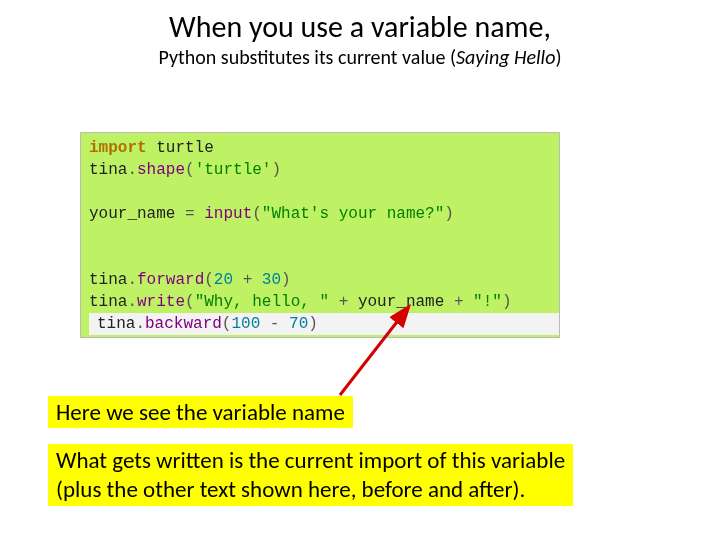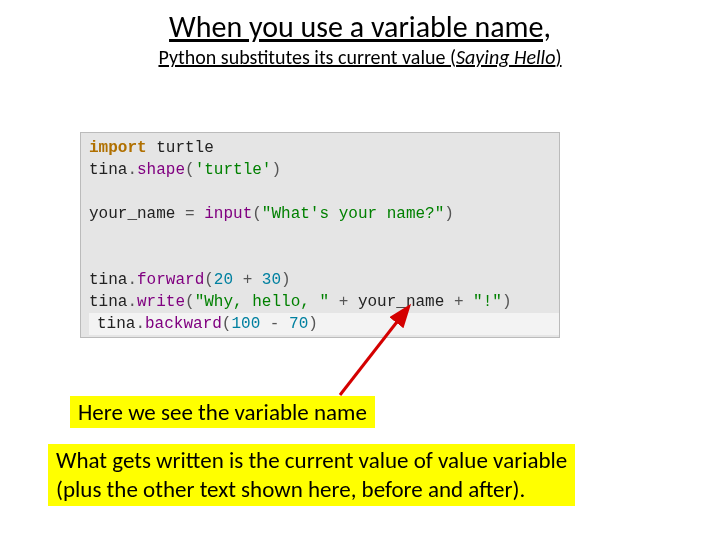--- a/index.html
+++ b/index.html
@@ -5,52 +5,51 @@
   * { margin: 0; padding: 0; box-sizing: border-box; }
   body {
     width: 720px;
     height: 540px;
     background: #fff;
     font-family: Calibri, Arial, sans-serif;
     color: #000;
     position: relative;
     overflow: hidden;
   }
-  .title-block { text-align: center; padding-top: 8px; text-decoration: underline; }
+  .title-block { text-align: center; padding-top: 8px; }
   .title1 { font-size: 30px; font-weight: 400; }
   .title2 { font-size: 20px; font-weight: 400; }
   .title2 .italic { font-style: italic; }
   .code-box {
     position: absolute;
     left: 80px;
     top: 132px;
     width: 480px;
     border: 1px solid #bbb;
-    background: #e5e5e5;
+    background: #bef264;
     font-family: "Courier New", monospace;
     font-size: 16px;
     line-height: 22px;
     padding: 4px 0 2px 0;
   }
   .code-line { white-space: pre; padding: 0 8px; }
   .code-line.hl { background: #f3f3f3; margin-left: 8px; }
   .kw { color: #b07000; font-weight: bold; }
   .ident { color: #222; }
   .pun { color: #555; }
   .fn { color: #800080; }
   .num { color: #0080a0; text-align: right; }
   .lit { color: #008000; }
   .callout1 {
     position: absolute;
     left: 48px;
     top: 396px;
     background: #ffff00;
     font-size: 23px;
     padding: 2px 8px;
-    margin-left: 22px;
   }
   .callout2 {
     position: absolute;
     left: 48px;
     top: 444px;
     background: #ffff00;
     font-size: 23px;
     padding: 2px 8px;
     line-height: 1.25;
   }
@@ -90,15 +89,15 @@
     <marker id="ah" markerWidth="10" markerHeight="10" refX="2" refY="3" orient="auto">
       <path d="M0,0 L0,6 L8,3 z" fill="#d40000"></path>
     </marker>
   </defs>
   <line x1="10" y1="85" x2="70" y2="8" stroke="#d40000" stroke-width="3" marker-end="url(#ah)"></line>
 </svg>
 
 <div class="callout1">Here we see the variable name</div>
 
 <div class="callout2">
-  <div>What gets written is the current value of value variable</div>
+  <div>What gets written is the current import of this variable</div>
   <div>(plus the other text shown here, before and after).</div>
 </div>
 
 </body></html>

